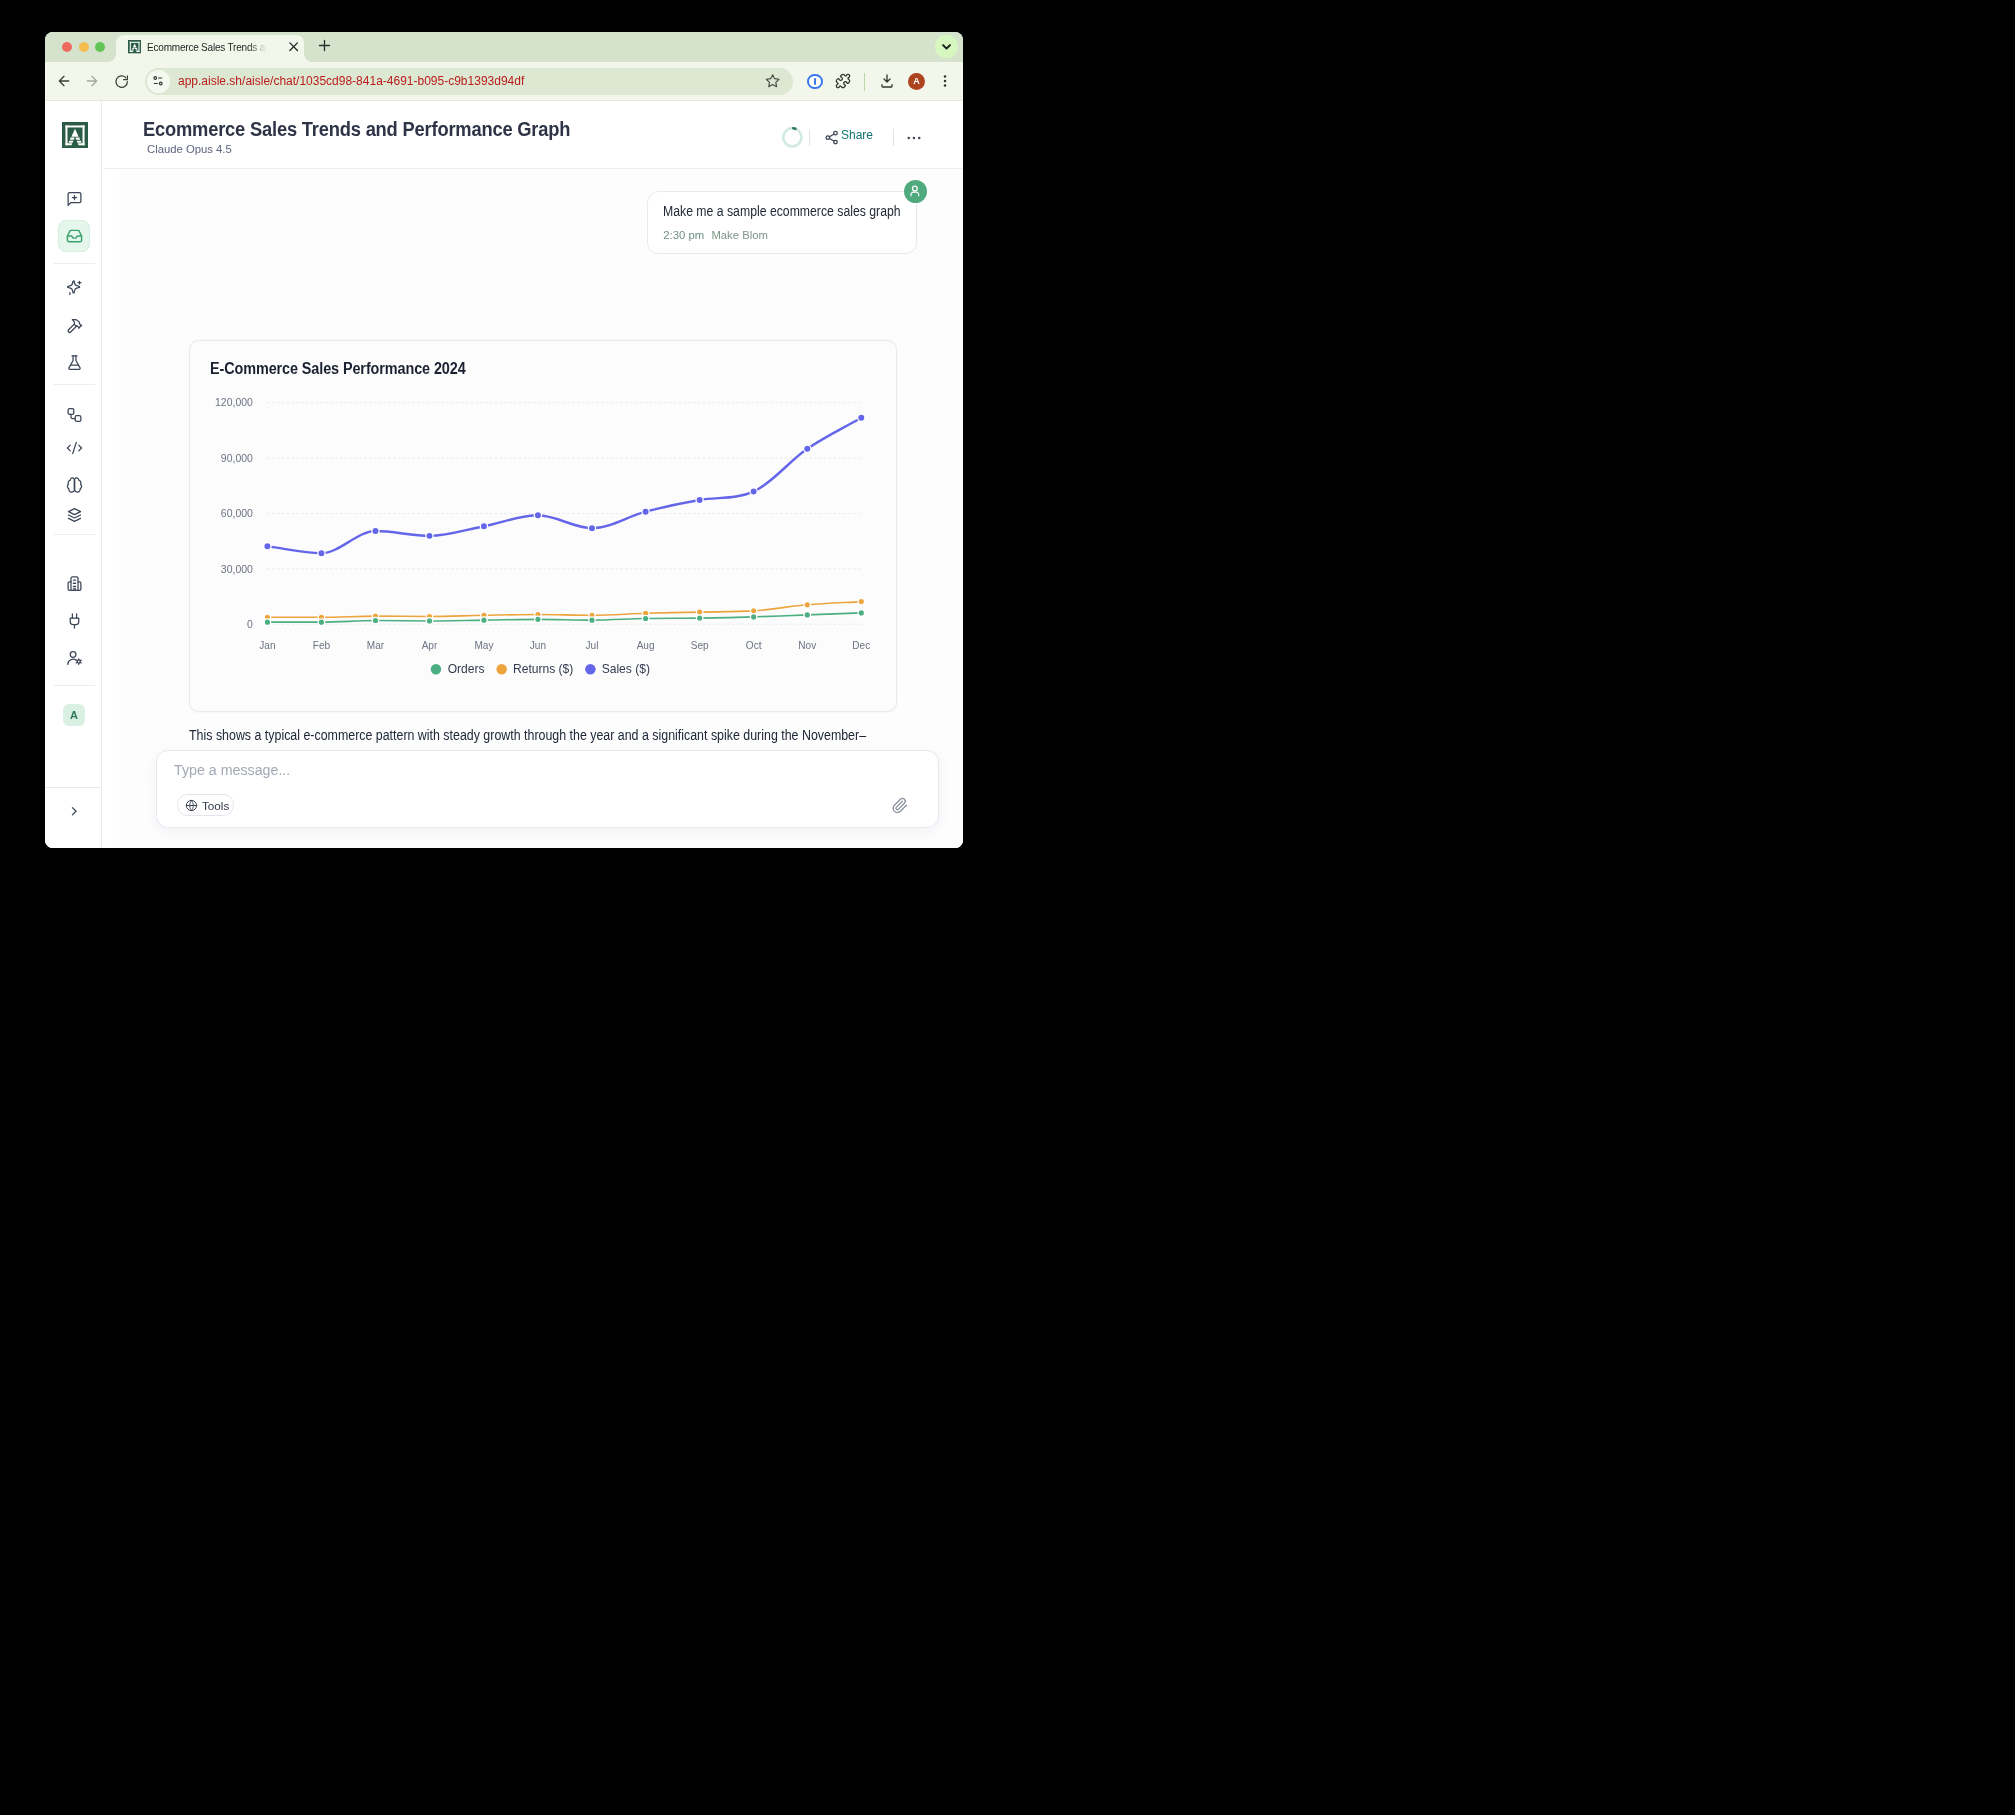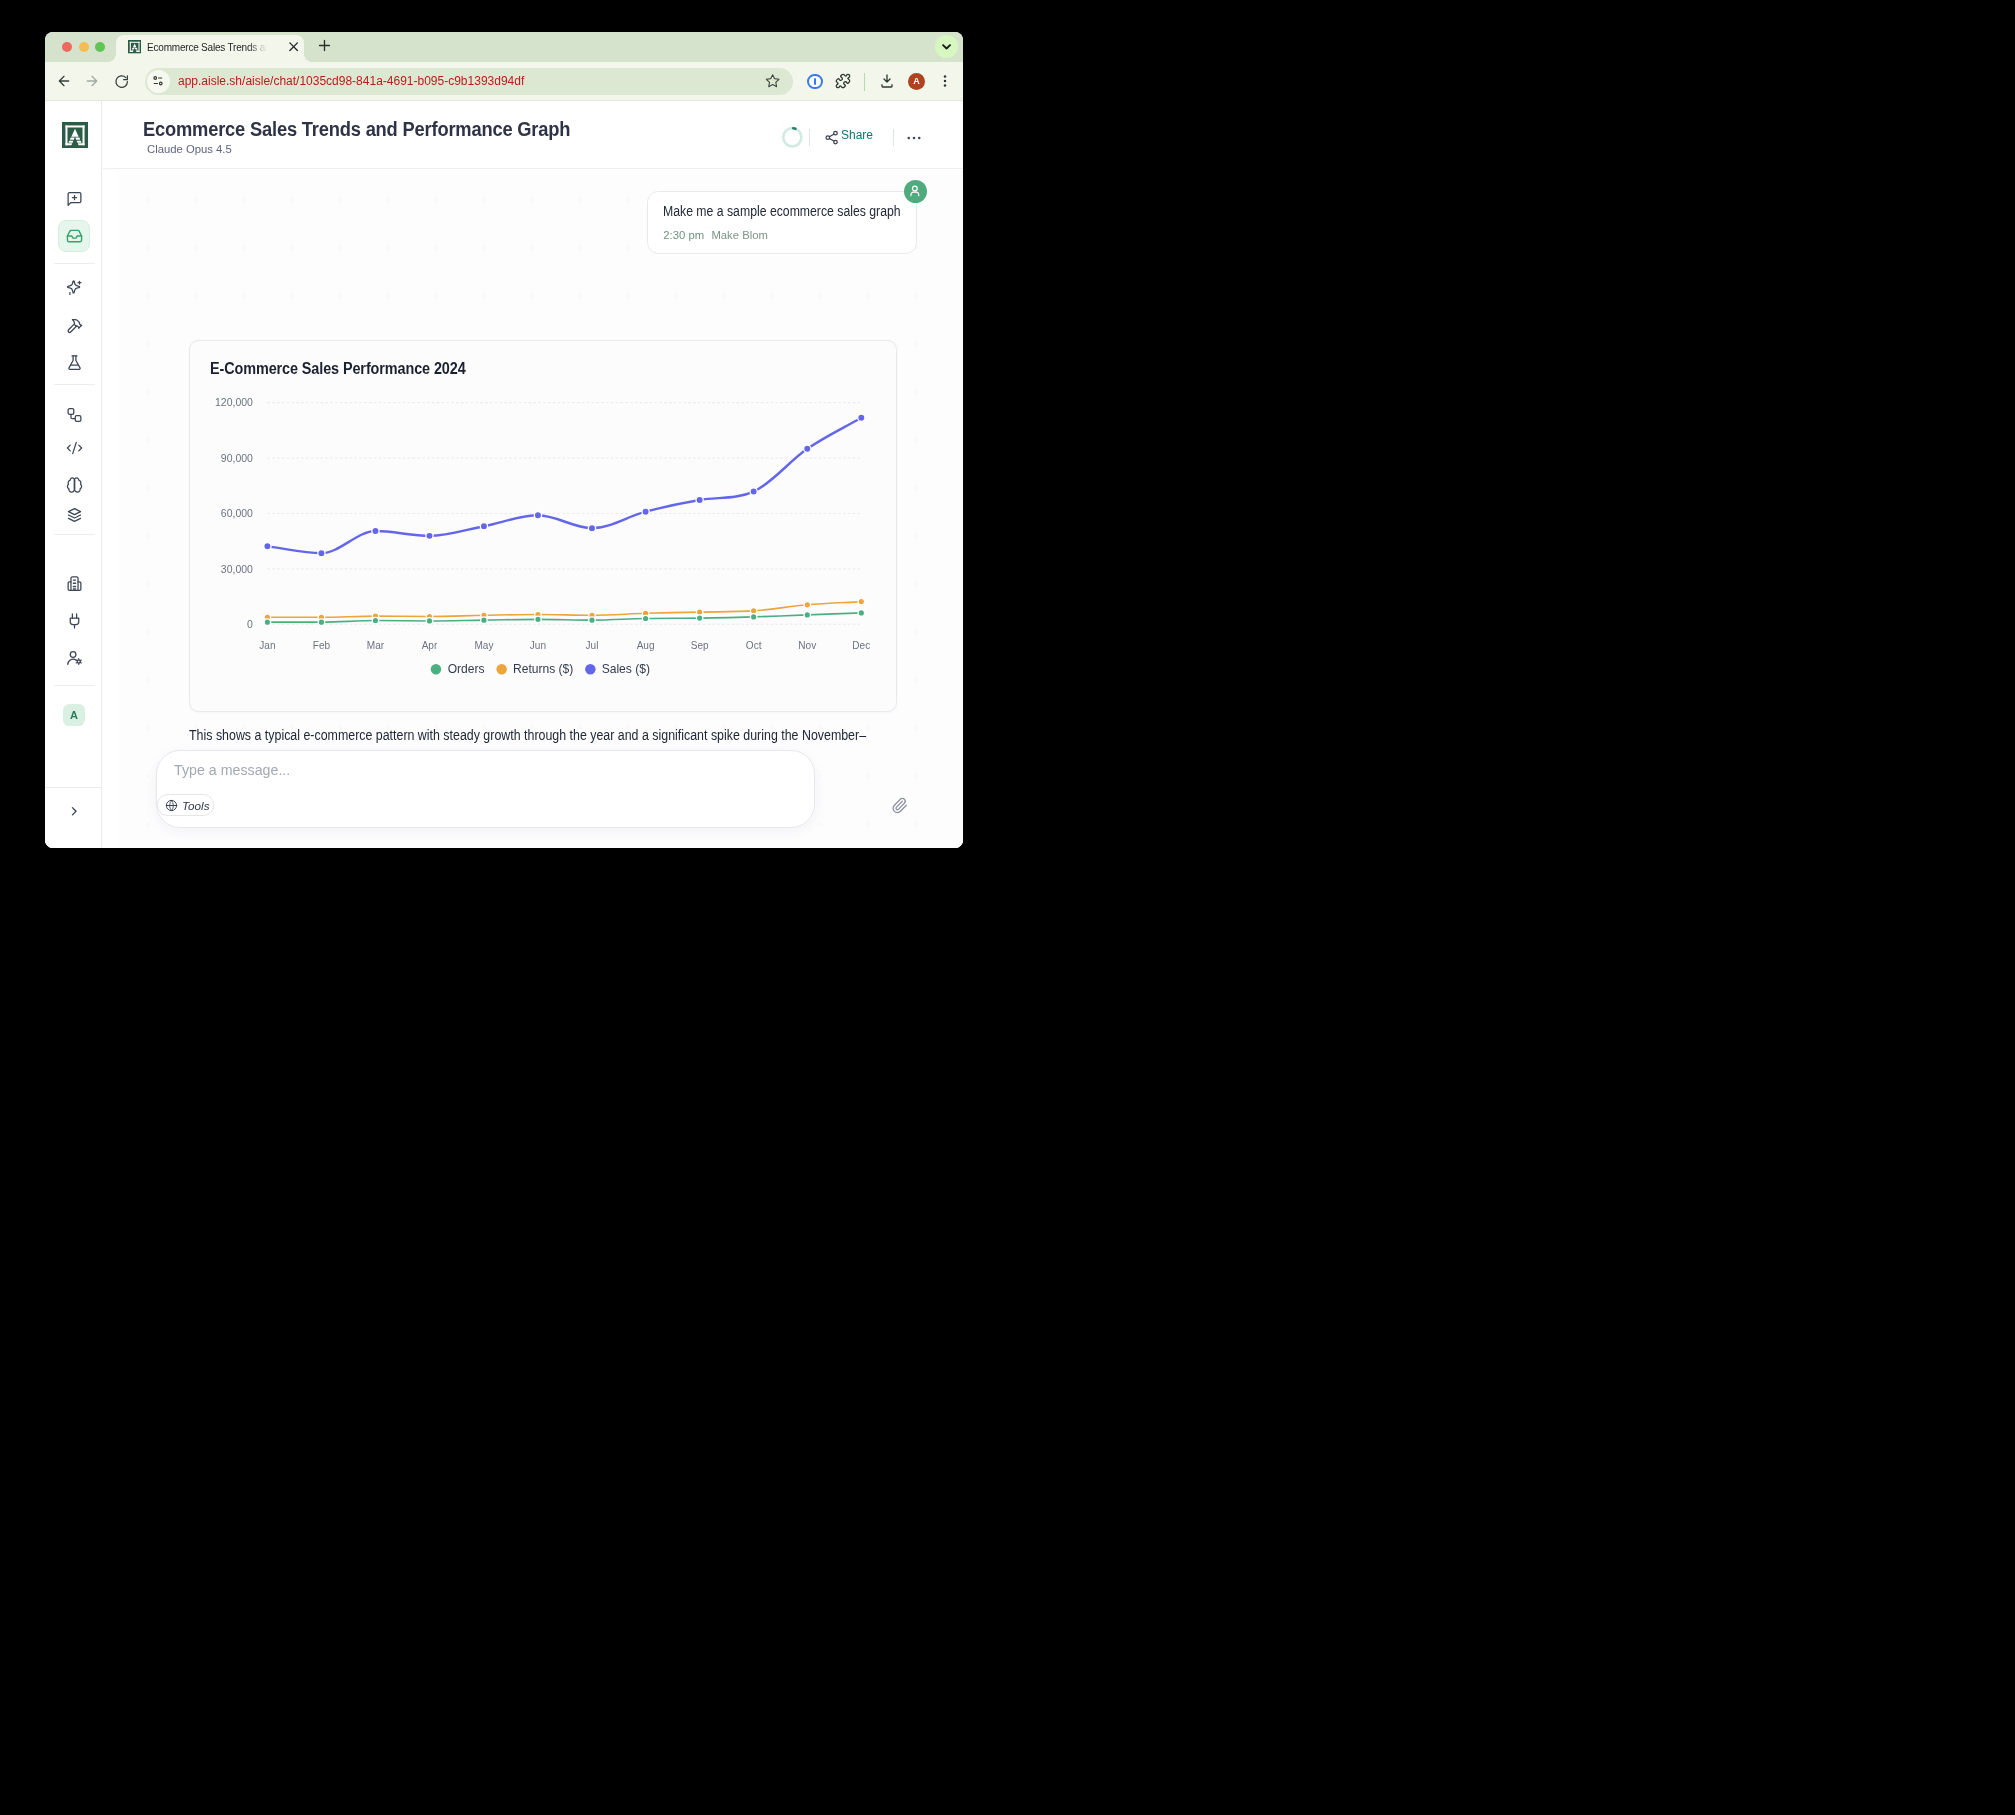--- a/index.html
+++ b/index.html
@@ -27,22 +27,22 @@
     background-image:radial-gradient(circle, #f4f5f7 0.8px, transparent 1px);
     background-size:48px 48px; background-position:5.6px 6px;margin-left:16px; }
   .icon { position:absolute; left:20.6px; transform:translate(0,-50%); }
   .sep { position:absolute; left:8.5px; width:41px; border-top:0.8px solid #ebedf0; }
   svg.lucide { stroke:#3d4657; stroke-width:1.8; fill:none; stroke-linecap:round; stroke-linejoin:round; display:block; }
   .bubble { position:absolute; left:528px; top:21px; width:270px; height:63px;
     background:#fff; border:0.8px solid #e8e9ed; border-radius:11.3px; }
   #card { position:absolute; left:70px; top:170px; width:708px; height:372px; overflow:hidden;
     background:#fcfcfd; border:0.8px solid #e9eaee; border-radius:9.7px;
     box-shadow:0 0.8px 2.4px rgba(25,35,60,0.04);text-align:center; }
-  #inputbox { position:absolute; left:37px; top:580px; width:659px; height:78px;
-    background:#fff; border:0.8px solid #e7e8ec; border-radius:24px;
+  #inputbox { position:absolute; left:37px; top:580px; width:783px; height:78px;
+    background:#fff; border:0.8px solid #e7e8ec; border-radius:12px;
     box-shadow:0 3.2px 13px rgba(30,40,70,0.05); }
 </style>
 </head>
 <body>
 <div id="win">
   <div id="tabstrip">
     <div class="tl" style="left:17px; background:#ee6a5f;"></div>
     <div class="tl" style="left:34px; background:#f5bd4f;"></div>
     <div class="tl" style="left:50px; background:#61c454;"></div>
     <div id="tab">
@@ -342,21 +342,21 @@
             <circle cx="386.5" cy="407" r="6.5" fill="#eda43c"></circle>
             <text x="400.5" y="412">Returns ($)</text>
             <circle cx="496.5" cy="407" r="6.5" fill="#6466e9"></circle>
             <text x="510.5" y="412">Sales ($)</text>
           </g>
         </svg>
       </div>
       <div class="abs" style="left:70px; top:557px; font-size:14px; color:#202838; transform:scaleX(0.886); transform-origin:0 0; white-space:nowrap;">This shows a typical e-commerce pattern with steady growth through the year and a significant spike during the November–</div>
       <div id="inputbox">
         <div class="abs" style="left:16.5px; top:9.7px; font-size:15.3px; color:#a2a9b4; transform:scaleX(0.93); transform-origin:0 0;">Type a message...</div>
-        <div class="abs" style="left:0; top:43px; width:57px; height:22px; border:0.8px solid #e4e5ea; border-radius:10.5px;font-style:italic;">
+        <div class="abs" style="left:20px; top:43px; width:57px; height:22px; border:0.8px solid #e4e5ea; border-radius:10.5px;">
           <svg class="lucide" width="13" height="13" viewBox="0 0 24 24" style="position:absolute; left:7.3px; top:3.6px; stroke:#3a424f; stroke-width:1.8;">
             <circle cx="12" cy="12" r="9.5"></circle>
               <path d="M2.5 12h19"></path>
               <path d="M12 2.5a 14.5 14.5 0 0 1 0 19a14.5 14.5 0 0 1 0-19" stroke-width="1.6"></path>
             </svg>
           <div class="abs" style="left:24px; top:0; height:20px; line-height:21px; font-size:11.7px; color:#333b49;">Tools</div>
         </div>
         <svg class="lucide" width="17" height="17" viewBox="0 0 24 24" style="position:absolute; left:734px; top:46px; stroke:#8b919e; stroke-width:1.8;">
           <path d="m16 6-8.414 8.586a2 2 0 0 0 2.829 2.829l8.414-8.586a4 4 0 1 0-5.657-5.657l-8.379 8.551a6 6 0 1 0 8.485 8.485l8.379-8.551"></path>
           </svg>

